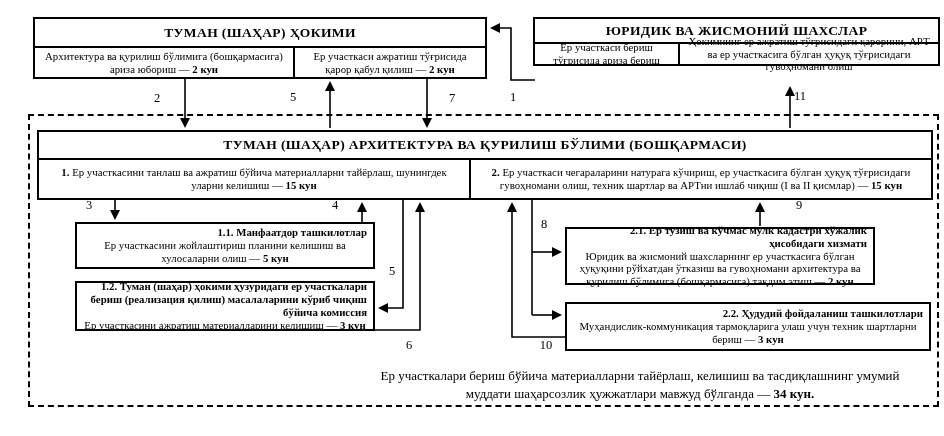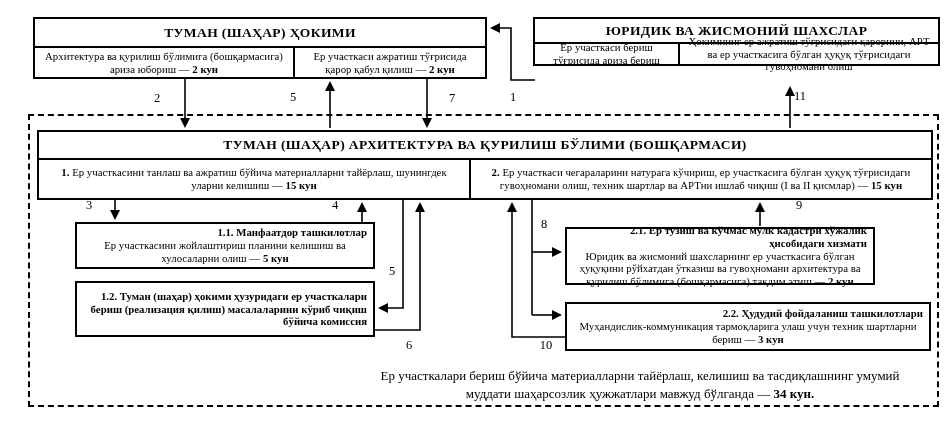--- a/index.html
+++ b/index.html
@@ -108,22 +108,23 @@
         <div><span class="b">2.</span><span> Ер участкаси чегараларини натурага кўчириш, ер участкасига бўлган ҳуқуқ тўғрисидаги гувоҳномани олиш, техник шартлар ва АРТни ишлаб чиқиш (I ва II қисмлар) — </span><span class="b">15 кун</span></div>
       </div>
     </div>
   </div>
 
   <div class="box simplebox" style="left:75px;top:222px;width:300px;height:47px;">
     <div class="ttl">1.1. Манфаатдор ташкилотлар</div>
     <div><span>Ер участкасини жойлаштириш планини келишиш ва хулосаларни олиш — </span><span class="b">5 кун</span></div>
   </div>
 
-  <div class="box simplebox" style="left:75px;top:281px;width:300px;height:56px;">
+  <div class="box simplebox" style="left:75px;top:281px;width:300px;height:50px;">
     <div class="ttl">1.2. Туман (шаҳар) ҳокими ҳузуридаги ер участкалари бериш (реализация қилиш) масалаларини кўриб чиқиш бўйича комиссия</div>
+    <div><span>Ер участкасини ажратиш материалларини келишиш — </span><span class="b">3 кун</span></div>
   </div>
 
   <div class="box simplebox" style="left:565px;top:227px;width:310px;height:58px;">
     <div class="ttl">2.1. Ер тузиш ва кўчмас мулк кадастри хўжалик ҳисобидаги хизмати</div>
     <div><span>Юридик ва жисмоний шахсларнинг ер участкасига бўлган ҳуқуқини рўйхатдан ўтказиш ва гувоҳномани архитектура ва қурилиш бўлимига (бошқармасига) тақдим этиш — </span><span class="b">2 кун</span></div>
   </div>
 
   <div class="box simplebox" style="left:565px;top:302px;width:366px;height:49px;">
     <div class="ttl">2.2. Ҳудудий фойдаланиш ташкилотлари</div>
     <div><span>Муҳандислик-коммуникация тармоқларига улаш учун техник шартларни бериш — </span><span class="b">3 кун</span></div>

